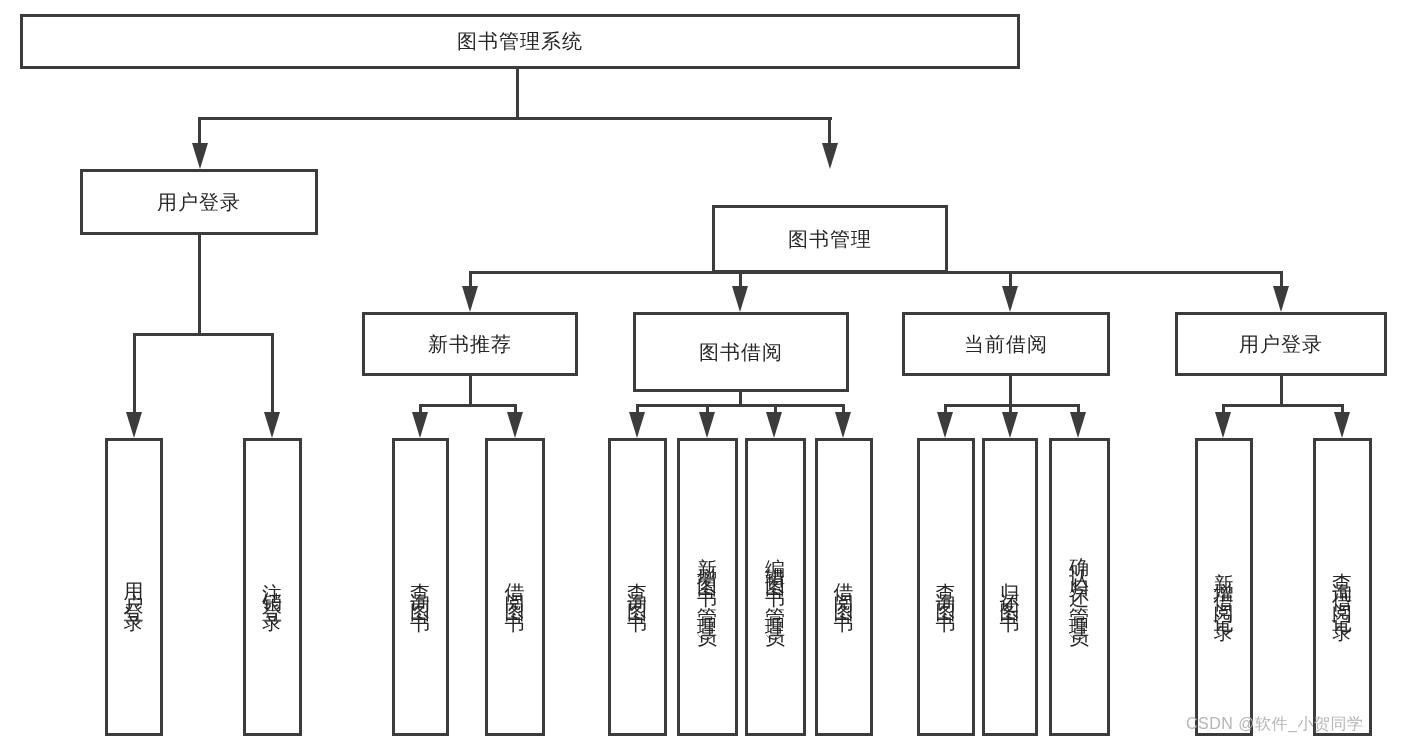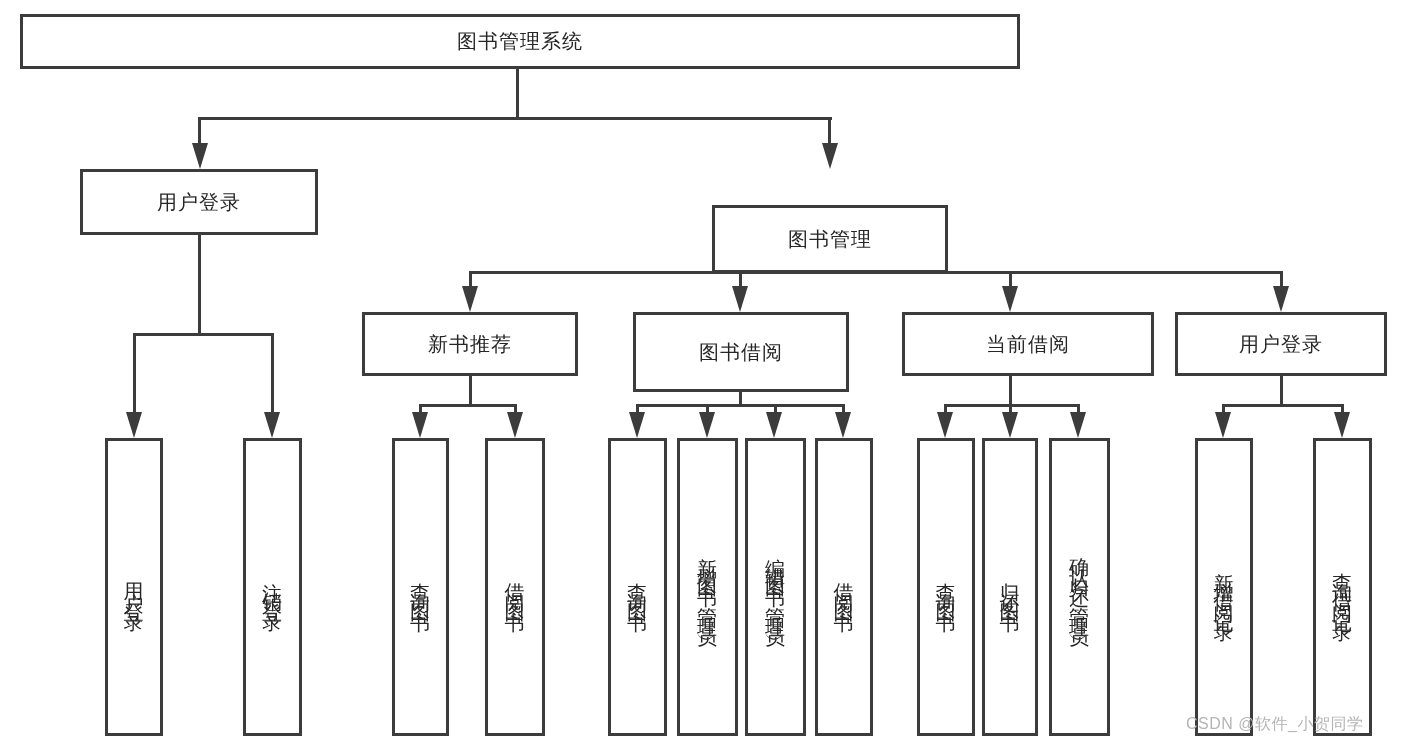--- a/index.html
+++ b/index.html
@@ -45,21 +45,21 @@
   </div>
 
   <div class="box hl" style="left:362px;top:312px;width:216px;height:64px;">
     <span>新书推荐</span>
   </div>
 
   <div class="box hl" style="left:633px;top:312px;width:216px;height:80px;">
     <span>图书借阅</span>
   </div>
 
-  <div class="box hl" style="left:902px;top:312px;width:252px;height:64px;">
+  <div class="box hl" style="left:902px;top:312px;width:208px;height:64px;">
     <span>当前借阅</span>
   </div>
 
   <div class="box hl" style="left:1175px;top:312px;width:212px;height:64px;">
     <span>用户登录</span>
   </div>
 
   <div class="box vl" style="left:105px;top:438px;width:58px;height:298px;">
     <span>用户登录</span>
   </div>

